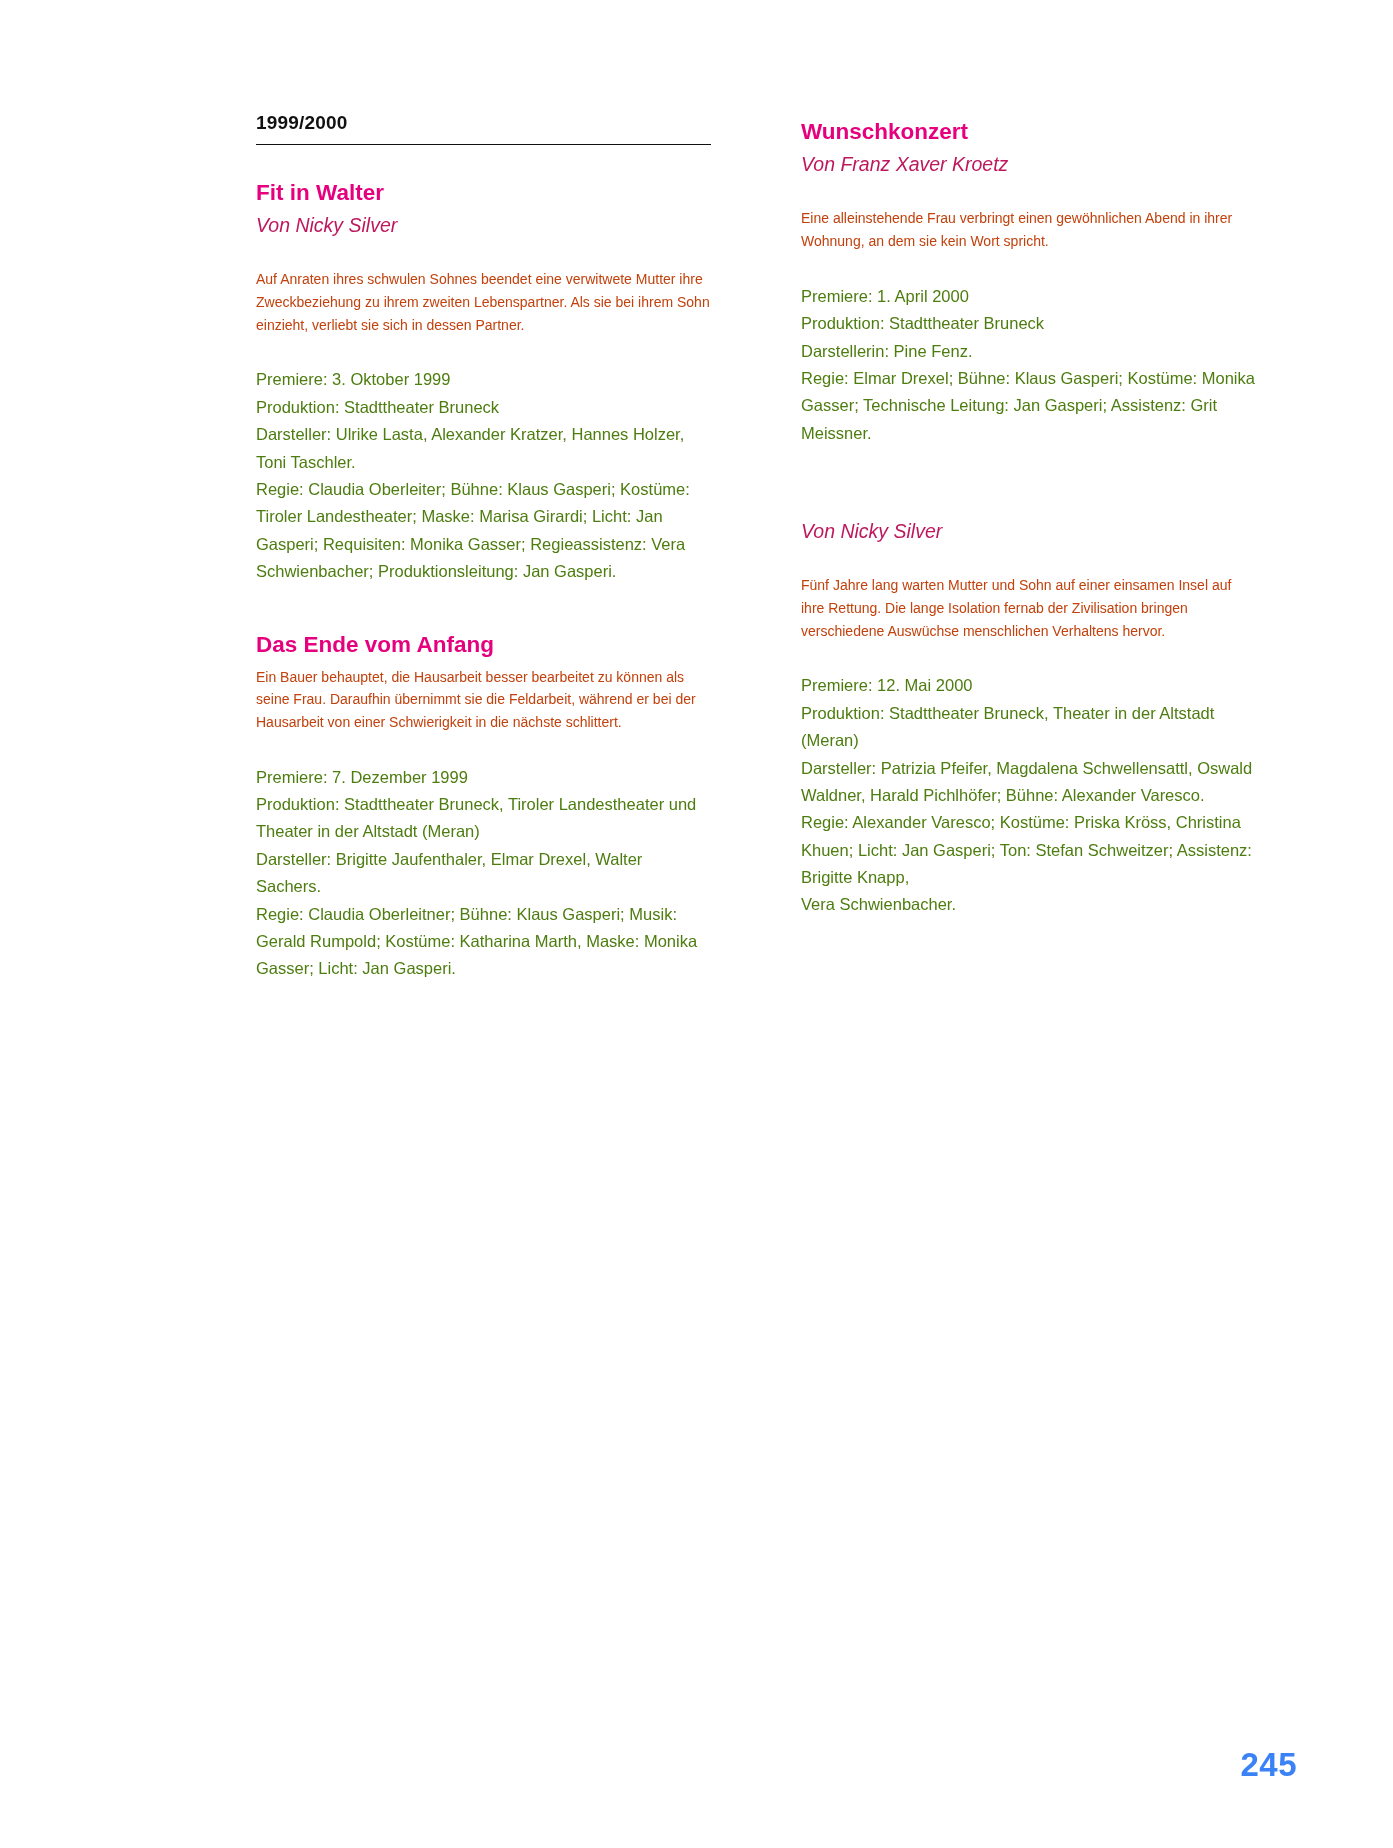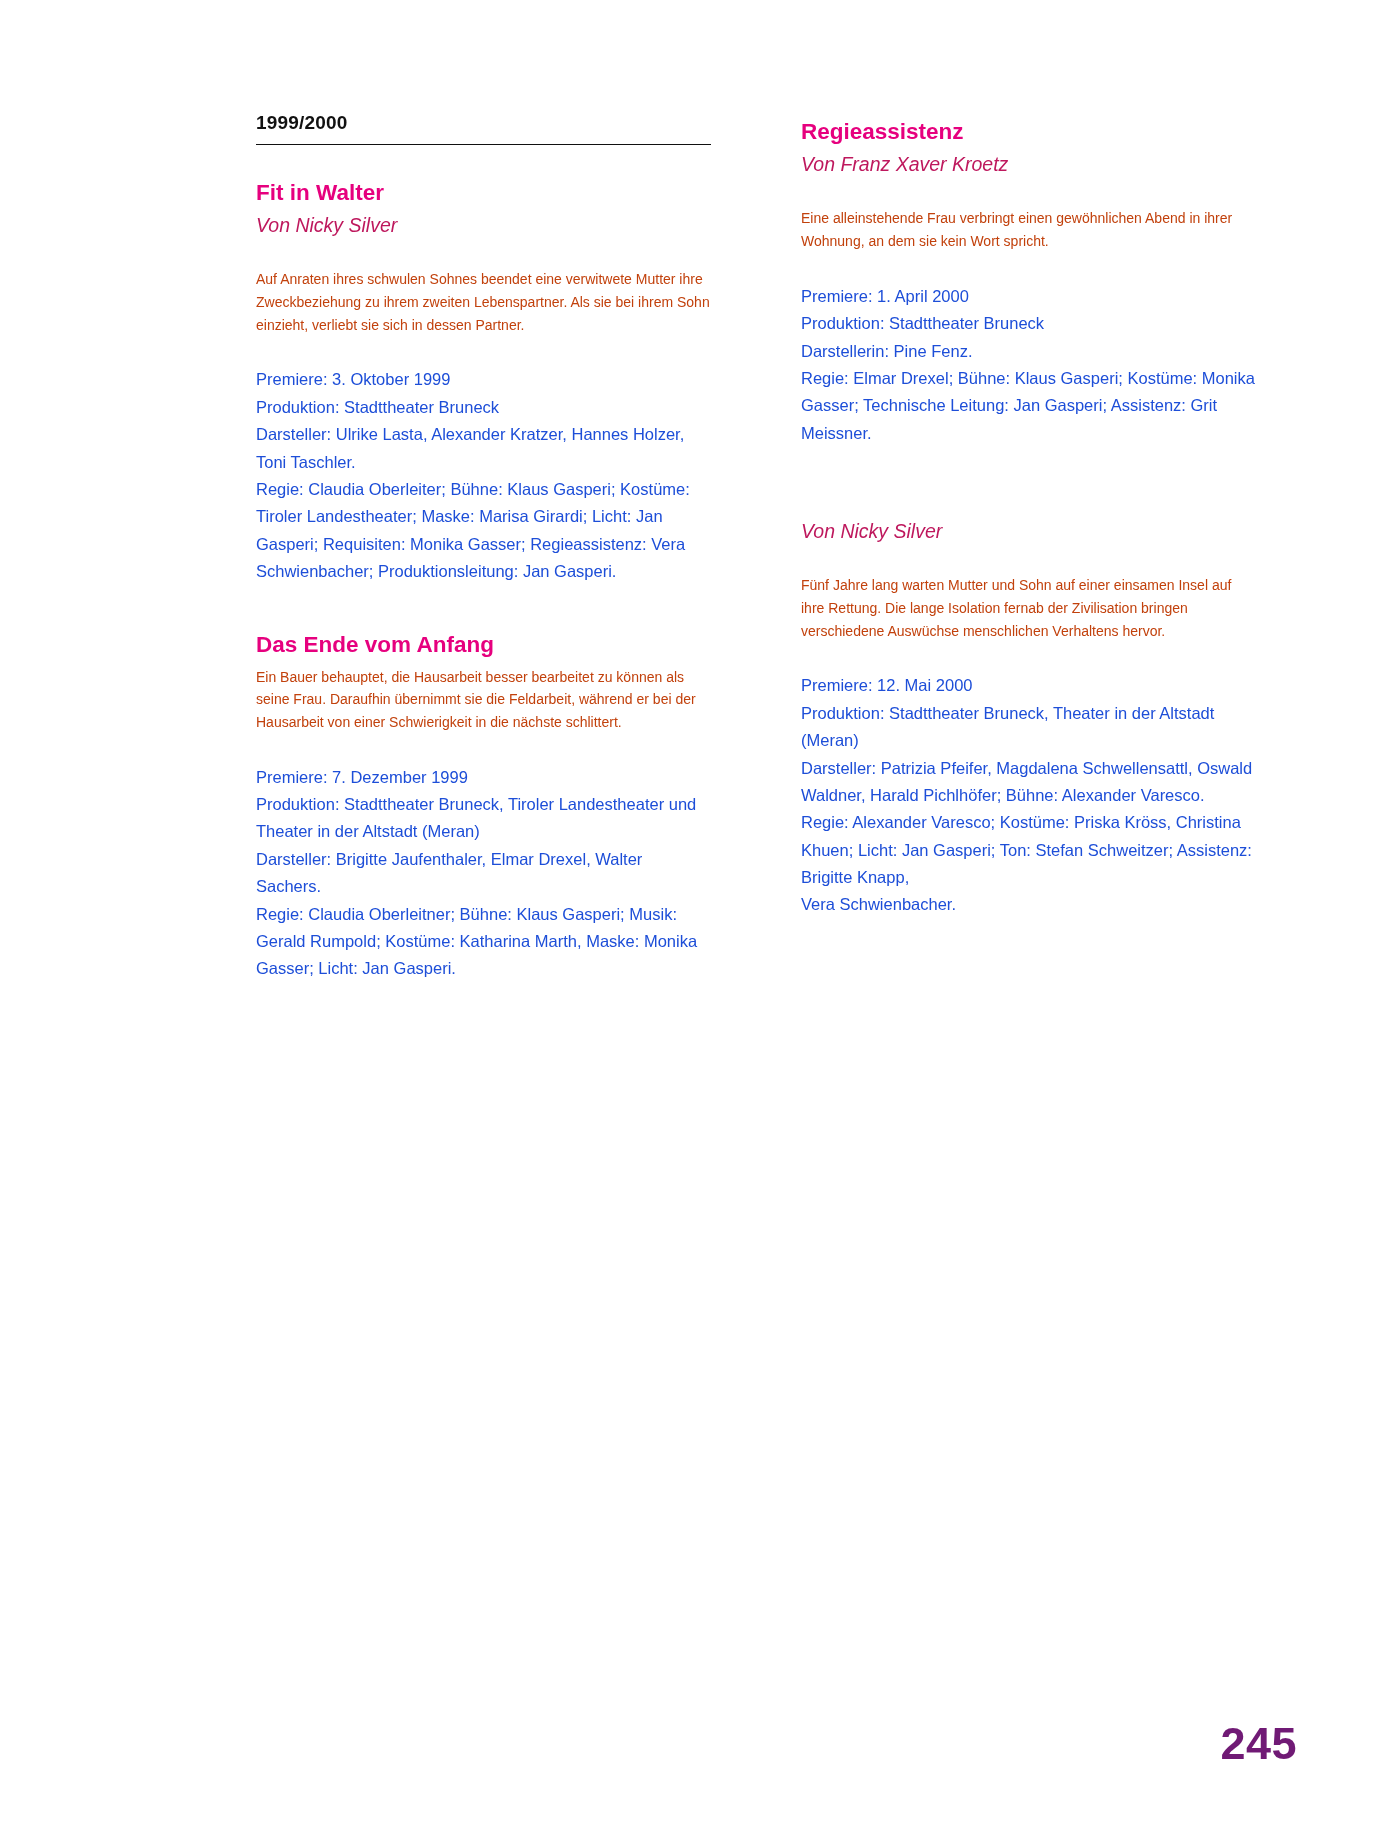--- a/index.html
+++ b/index.html
@@ -72,36 +72,36 @@
   }
   .entry-desc {
     font-size: 14px;
     line-height: 1.62;
     margin: 0 0 30px 0;
     color: #c2410c;
   }
   .entry-credits {
     font-size: 16.5px;
     line-height: 1.66;
-    color: #1d4ed8;
+    color: #4d7c0f;
     white-space: pre-line;
   }
 
   
   .col-right .entry {
     margin-bottom: 72px;
   }
 
   .page-number {
     position: absolute;
     right: 96px;
-    bottom: 78px;
-    font-size: 45px;
+    bottom: 64px;
+    font-size: 33px;
     font-weight: bold;
-    color: #701a75;
+    color: #3b82f6;
     letter-spacing: 0.5px;
   }
 </style>
 </head>
 <body>
 
 <div class="page">
 
   <div class="columns">
 
@@ -126,21 +126,21 @@
 Produktion: Stadttheater Bruneck, Tiroler Landestheater und Theater in der Altstadt (Meran)
 Darsteller: Brigitte Jaufenthaler, Elmar Drexel, Walter Sachers.
 Regie: Claudia Oberleitner; Bühne: Klaus Gasperi; Musik: Gerald Rumpold; Kostüme: Katharina Marth, Maske: Monika Gasser; Licht: Jan Gasperi.</div>
       </div>
 
     </div>
 
     <div class="col-right">
 
       <div class="entry">
-        <h2 class="entry-title">Regieassistenz</h2>
+        <h2 class="entry-title">Wunschkonzert</h2>
         <p class="entry-author">Von Franz Xaver Kroetz</p>
         <p class="entry-desc">Eine alleinstehende Frau verbringt einen gewöhnlichen Abend in ihrer Wohnung, an dem sie kein Wort spricht.</p>
         <div class="entry-credits">Premiere: 1. April 2000
 Produktion: Stadttheater Bruneck
 Darstellerin: Pine Fenz.
 Regie: Elmar Drexel; Bühne: Klaus Gasperi; Kostüme: Monika Gasser; Technische Leitung: Jan Gasperi; Assistenz: Grit Meissner.</div>
       </div>
 
       <div class="entry">
         <p class="entry-author">Von Nicky Silver</p>

